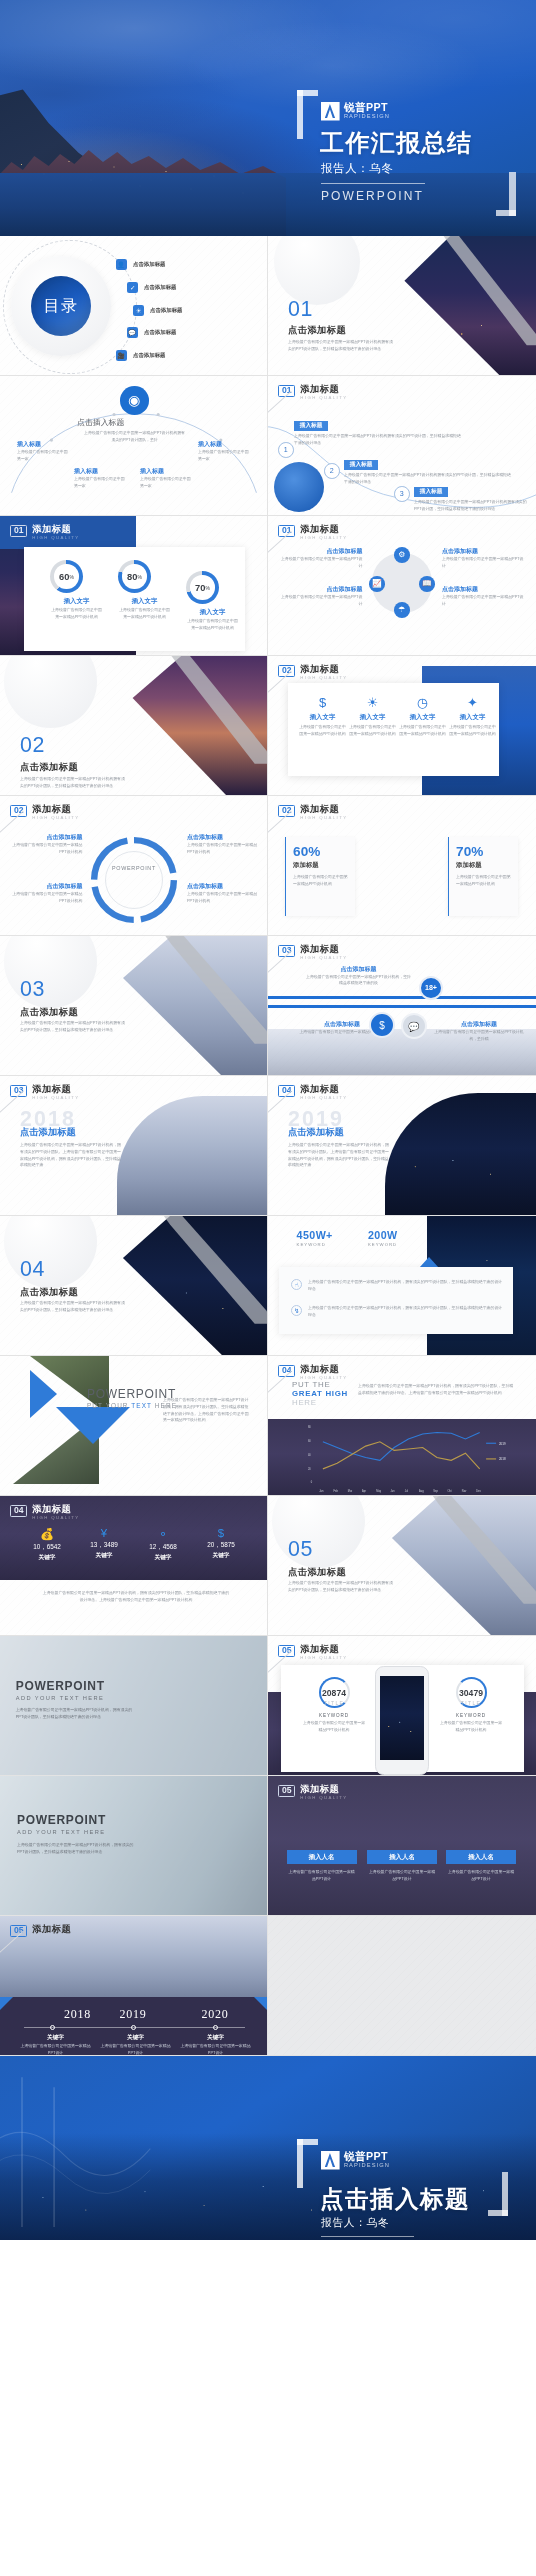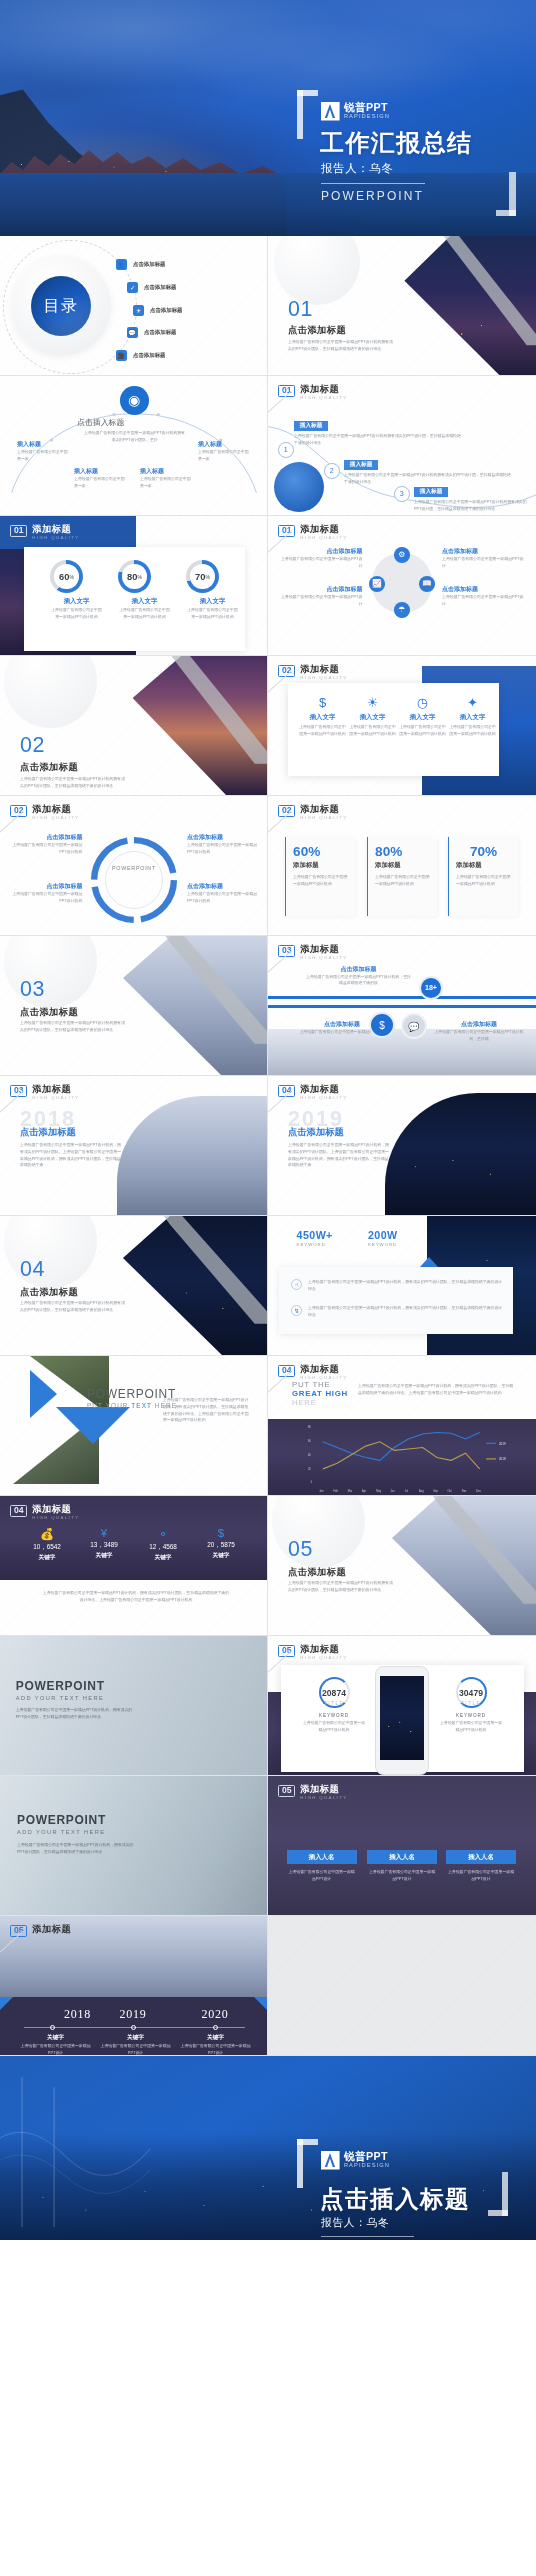--- a/index.html
+++ b/index.html
@@ -426,21 +426,21 @@
       <div style="position:absolute; left:118px; top:44px;">
         <div class="donut" style="background:conic-gradient(#2f7bd8 0 80%, #d8dce1 80% 100%);">
           <div class="hole">
               <span style="font-size:9.3px; font-weight:700;">80</span>
               <span>%</span>
             </div>
         </div>
         <div style="text-align:center; font-size:6.4px; color:#2f7bd8; font-weight:700; margin-top:3.6px;">插入文字</div>
         <div class="body-txt" style="width:53px; text-align:center; margin-top:1.4px;">上海锐普广告有限公司是中国第一家精品PPT设计机构</div>
       </div>
-      <div style="position:absolute; left:186px; top:44px;">
+      <div style="position:absolute; left:186px; top:55px;">
         <div class="donut" style="background:conic-gradient(#2f7bd8 0 70%, #d8dce1 70% 100%);">
           <div class="hole">
               <span style="font-size:9.3px; font-weight:700;">70</span>
               <span>%</span>
             </div>
         </div>
         <div style="text-align:center; font-size:6.4px; color:#2f7bd8; font-weight:700; margin-top:3.6px;">插入文字</div>
         <div class="body-txt" style="width:53px; text-align:center; margin-top:1.4px;">上海锐普广告有限公司是中国第一家精品PPT设计机构</div>
       </div>
     </div>
@@ -566,27 +566,22 @@
         <div class="tt">
             <div class="cn">添加标题</div>
         <div class="en">HIGH  QUALITY</div>
           </div>
       </div>
       <div style="position:absolute; left:17px; top:41px; width:70px; height:79px; background:#fbfbfc; border-left:1.4px solid #2f7bd8; box-shadow:0 0.7px 4.3px rgba(0,0,0,.07); padding:7.1px;">
         <div style="font-size:13.6px; color:#2f7bd8; font-weight:700;">60%</div>
         <div style="font-size:6.4px; color:#444; font-weight:700; margin-top:2.1px;">添加标题</div>
         <div class="body-txt" style="margin-top:3.6px;">上海锐普广告有限公司是中国第一家精品PPT设计机构</div>
       </div>
-      <div style="position:absolute; left:99px; top:41px; width:70px; height:79px; background:#fbfbfc; border-left:1.4px solid #2f7bd8; box-shadow:0 0.7px 4.3px rgba(0,0,0,.07); padding:7.1px;">
-        <div style="font-size:13.6px; color:#2f7bd8; font-weight:700;">80%</div>
-        <div style="font-size:6.4px; color:#444; font-weight:700; margin-top:2.1px;">添加标题</div>
-        <div class="body-txt" style="margin-top:3.6px;">上海锐普广告有限公司是中国第一家精品PPT设计机构</div>
-      </div>
       <div style="position:absolute; left:180px; top:41px; width:70px; height:79px; background:#fbfbfc; border-left:1.4px solid #2f7bd8; box-shadow:0 0.7px 4.3px rgba(0,0,0,.07); padding:7.1px;">
-        <div style="font-size:13.6px; color:#2f7bd8; font-weight:700;text-align:center;">70%</div>
+        <div style="font-size:13.6px; color:#2f7bd8; font-weight:700;">70%</div>
         <div style="font-size:6.4px; color:#444; font-weight:700; margin-top:2.1px;">添加标题</div>
         <div class="body-txt" style="margin-top:3.6px;">上海锐普广告有限公司是中国第一家精品PPT设计机构</div>
       </div>
     </div>
 
     <div class="slide">
       <div class="diag"></div>
       <div class="blob" style="left:4.3px; top:-21.4px; width:93px; height:93px;"></div>
       <div class="ph ph-city-day" style="right:0; top:0; width:150px; height:140px;
           clip-path:polygon(36% 0,100% 0,100% 100%,70% 100%,4% 30%);"></div>

